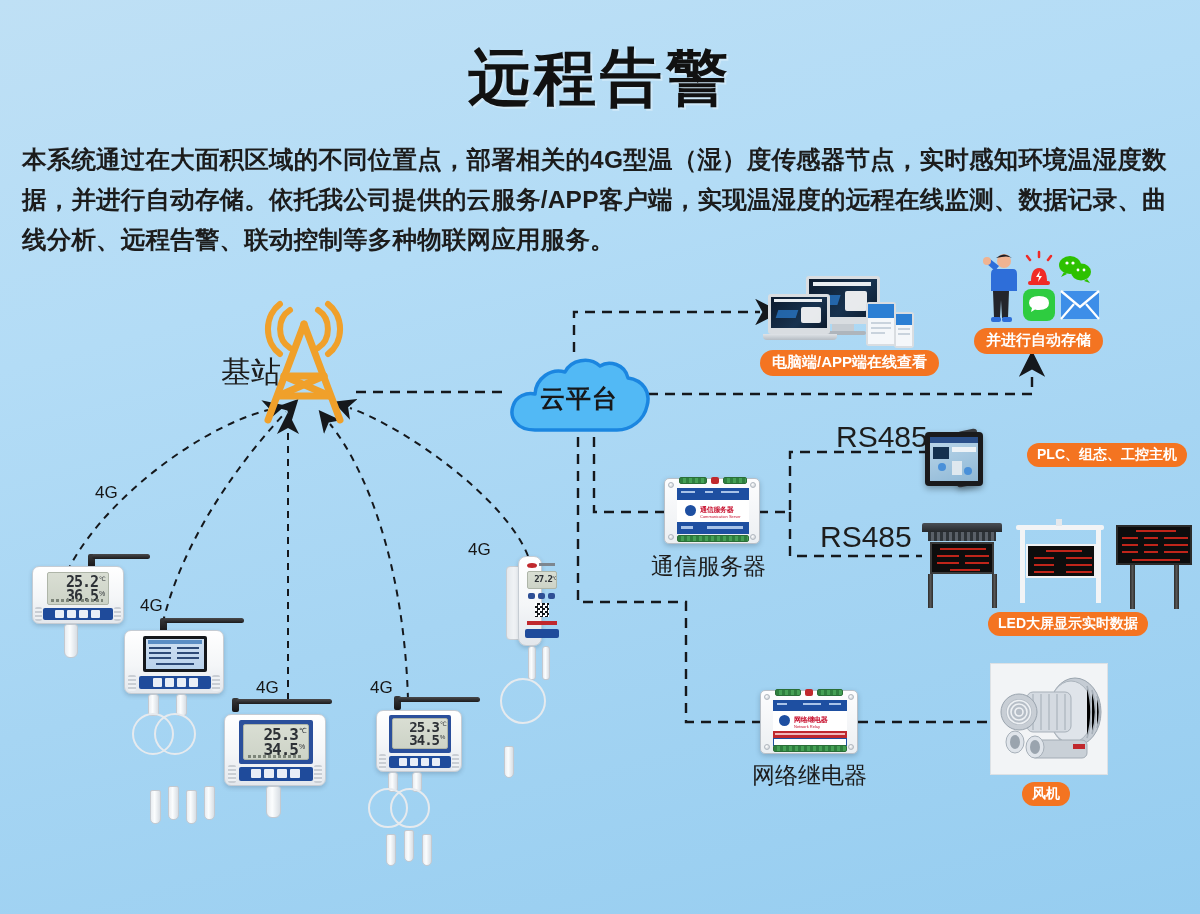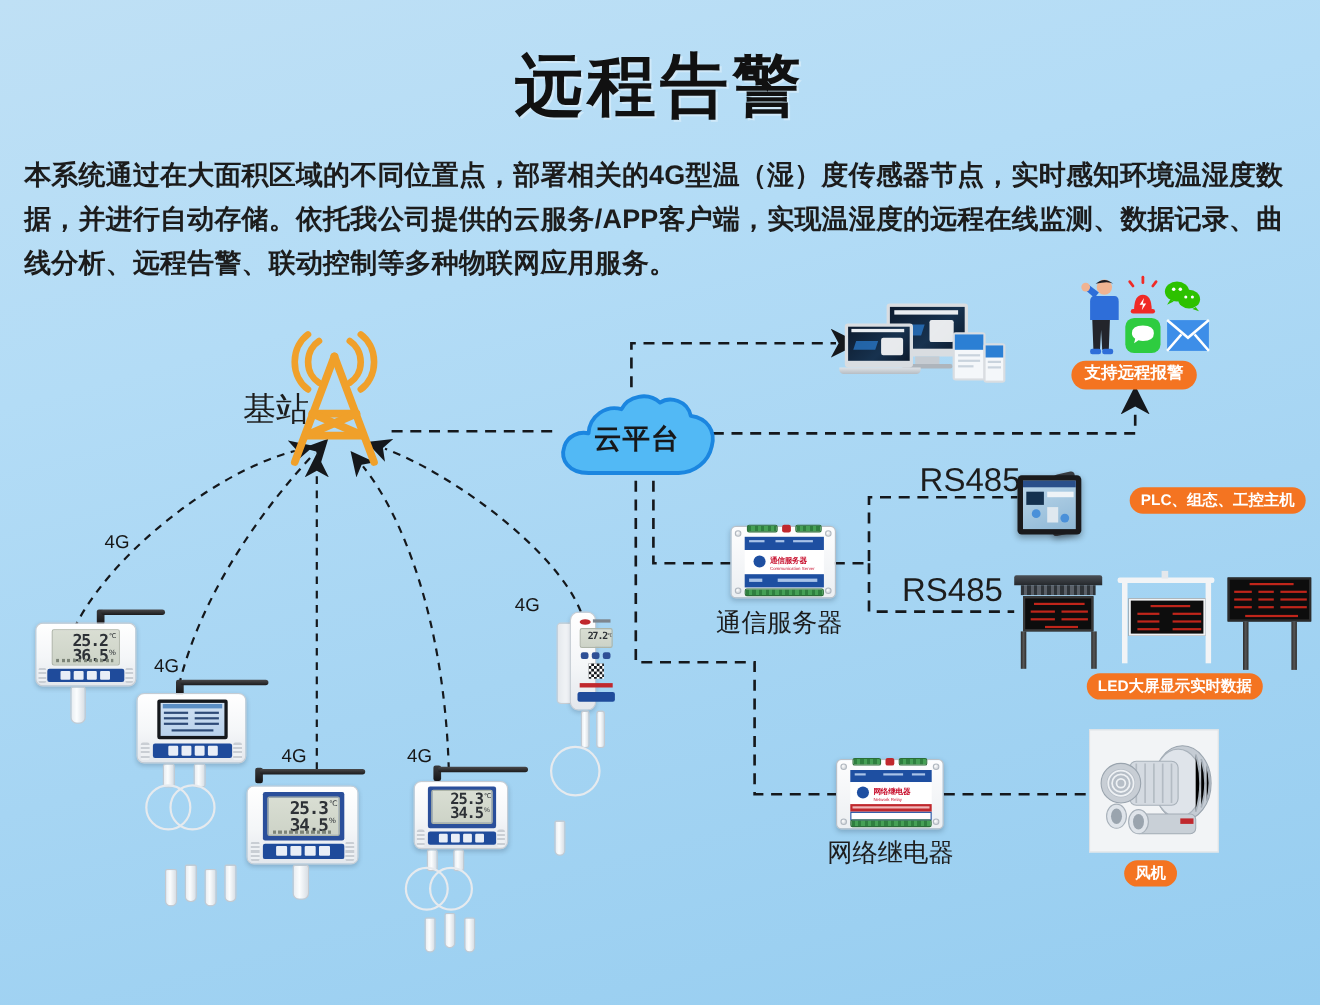--- a/index.html
+++ b/index.html
@@ -248,20 +248,23 @@
     </div>
 
     <div class="bezel" style="left:126px;top:36px;width:20px;height:36px;border-radius:3px;">
       <div class="abs" style="left:2px;top:2px;width:16px;height:32px;background:#f4f7fa;">
         <div class="abs" style="left:0;top:0;width:16px;height:11px;background:#2b7fd4;"></div>
         <div class="abs" style="left:2px;top:14px;width:12px;height:2px;background:#c9d3dd;"></div>
         <div class="abs" style="left:2px;top:19px;width:12px;height:2px;background:#c9d3dd;"></div>
       </div>
     </div>
   </div>
+  <div class="abs" style="left:760px;top:350px;">
+    <span class="badge">电脑端/APP端在线查看</span>
+  </div>
 
   <div class="abs" style="left:982px;top:252px;width:110px;height:72px;">
 
     <svg width="40" height="72" viewBox="0 0 40 72" style="position:absolute;left:0;top:0;">
       <circle cx="22" cy="9" r="7" fill="#f0b391"></circle>
       <path d="M14,6 q8,-7 16,0 q-4,-3 -16,0Z" fill="#1c1c22"></path>
       <path d="M13,17 h18 q4,0 4,5 v17 h-26 v-17 q0,-5 4,-5Z" fill="#2e6ed9"></path>
       <path d="M13,19 L4,11 l4,-4 l9,7Z" fill="#2e6ed9"></path>
       <circle cx="5" cy="9" r="4" fill="#f0b391"></circle>
       <path d="M11,39 h16 l-1,27 h-6 l-1,-18 l-1,18 h-6Z" fill="#23252b"></path>
@@ -296,21 +299,21 @@
       <path d="M17,8 q10,0 10,7 q0,7 -10,7 q-2,0 -4,-.6 l-4,2.6 l1,-4 q-3,-2 -3,-5 q0,-7 10,-7Z" fill="#fff"></path>
     </svg>
 
     <svg width="40" height="30" viewBox="0 0 40 30" style="position:absolute;left:78px;top:38px;">
       <rect x="1" y="1" width="38" height="28" fill="#3d8ee8"></rect>
       <path d="M1,1 L20,17 L39,1" fill="none" stroke="#fff" stroke-width="2.4"></path>
       <path d="M1,29 L14,14 M39,29 L26,14" stroke="#fff" stroke-width="2.2" fill="none"></path>
     </svg>
   </div>
   <div class="abs" style="left:974px;top:328px;">
-    <span class="badge">支持远程报警</span>
+    <span class="badge">并进行自动存储</span>
   </div>
 
   <div class="plabel big abs" style="left:836px;top:420px;">RS485</div>
   <div class="plabel big abs" style="left:820px;top:520px;">RS485</div>
 
   <div class="abs" style="left:925px;top:428px;width:86px;height:62px;">
     <div class="hmi" style="left:32px;top:2px;width:20px;height:56px;transform:skewY(-12deg);background:#3a3d42;"></div>
     <div class="hmi" style="left:0px;top:4px;width:58px;height:54px;">
       <div class="hmi-screen" style="left:5px;top:5px;width:48px;height:44px;">
         <div class="abs" style="left:0;top:0;width:48px;height:6px;background:#2a4f8a;"></div>

